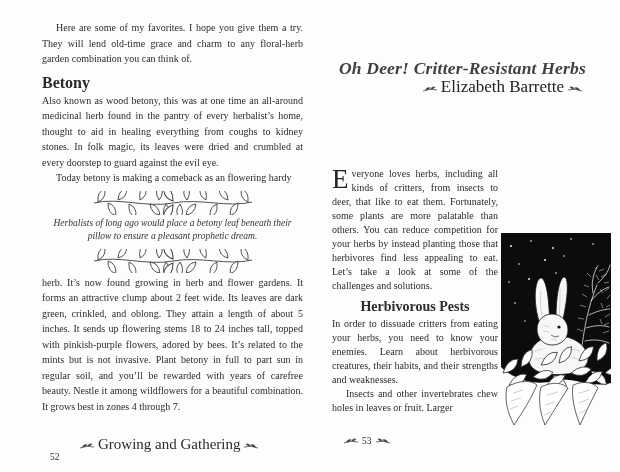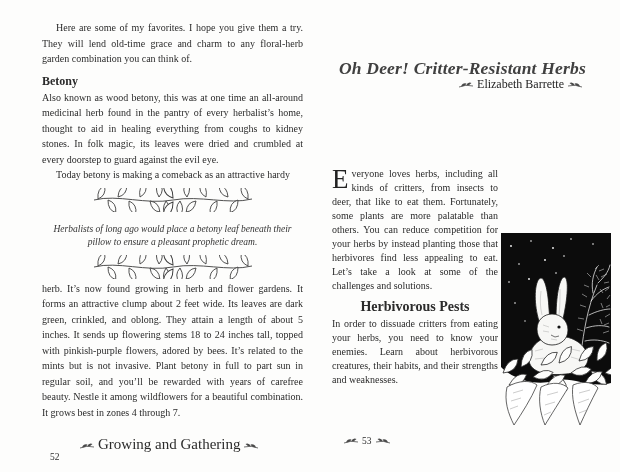--- a/index.html
+++ b/index.html
@@ -6,25 +6,25 @@
   body{
     width:620px;height:472px;position:relative;overflow:hidden;
     background:#fdfdfc;color:#2b2b2b;
     font-family:"Liberation Serif","DejaVu Serif",serif;
   }
   
   .left-page{position:absolute;left:42px;top:20px;width:261px;}
   .body-text{font-size:10px;line-height:15.5px;text-align:justify;margin:0;}
   .indent{text-indent:14px;}
   .para1{margin-bottom:7px;}
-  .subhead{font-size:12px;font-weight:bold;margin:6px 0 1px 0;}
+  .subhead{font-size:16px;font-weight:bold;margin:6px 0 1px 0;}
   .divider{display:block;margin:5px auto 2px auto;width:170px;height:24px;}
   .quote{
     font-size:9.5px;font-style:italic;line-height:13.5px;text-align:center;
-    margin:11px auto 2px auto;max-width:242px;color:#333;
+    margin:2px auto 2px auto;max-width:242px;color:#333;
   }
   .cont{margin-top:0;}
   
   .folio-left{position:absolute;left:50px;top:452px;font-size:9.5px;}
   .running-footer{
     position:absolute;left:76px;top:436px;width:166px;text-align:center;
     font-size:15px;white-space:nowrap;
   }
   .folio-right{
     position:absolute;left:340px;top:436px;width:170px;text-align:left;
@@ -33,21 +33,21 @@
   .sprig{display:inline-block;vertical-align:-1px;margin:0 3px;}
   .sprig.flip{transform:scaleX(-1);}
   
   .chapter-title{
     position:absolute;top:46px;right:34px;width:300px;text-align:right;
     font-size:17.5px;font-style:italic;font-weight:bold;color:#404040;
     letter-spacing:0.2px;
   }
   .byline{
     position:absolute;top:77px;right:34px;width:300px;text-align:right;
-    font-size:12px;color:#222;white-space:nowrap;
+    font-size:17px;color:#222;white-space:nowrap;
   }
   .right-col{
     position:absolute;left:332px;top:167px;width:166px;
     font-size:10px;line-height:14px;text-align:justify;
   }
   .dropcap{
     float:left;font-size:27px;line-height:23px;padding:1px 3px 0 0;
     font-weight:normal;color:#222;
   }
   .section-head{
@@ -83,21 +83,21 @@
   </defs>
 </svg>
 
 <div class="left-page">
   <p class="body-text indent para1">Here are some of my favorites. I hope you give them a try. They will lend old-time grace and charm to any floral-herb garden combination you can think of.</p>
 
   <h3 class="subhead">Betony</h3>
 
   <p class="body-text">Also known as wood betony, this was at one time an all-around medicinal herb found in the pantry of every herbalist’s home, thought to aid in healing everything from coughs to kidney stones. In folk magic, its leaves were dried and crumbled at every doorstep to guard against the evil eye.</p>
 
-  <p class="body-text indent">Today betony is making a comeback as an attractive hardy</p>
+  <p class="body-text indent">Today betony is making a comeback as an flowering hardy</p>
 
   <svg class="divider" viewBox="0 0 170 24">
     <path d="M6 12 C30 6 58 17 85 12 C112 7 140 17 164 11" stroke="#3c3c3c" fill="none" stroke-width="0.9"></path>
     <g fill="#fdfdfc" stroke="#3c3c3c" stroke-width="0.8">
       <use href="#vine-half"></use>
       <use href="#vine-half" transform="translate(170,0) scale(-1,1)"></use>
       <use href="#dlf" transform="translate(85,14) rotate(150) scale(1.2)"></use>
       <use href="#dlf" transform="translate(85,10) rotate(-150) scale(1.2,-1.2)"></use>
     </g>
   </svg>
@@ -137,20 +137,21 @@
     </svg>
 </div>
 
 <div class="right-col">
   <p class="rp"><span class="dropcap">E</span><span>veryone loves herbs, including all kinds of critters, from insects to deer, that like to eat them. Fortunately, some plants are more palatable than others. You can reduce competition for your herbs by instead planting those that herbivores find less appealing to eat. Let’s take a look at some of the challenges and solutions.</span></p>
 
   <h3 class="section-head">Herbivorous Pests</h3>
 
   <p class="rp">In order to dissuade critters from eating your herbs, you need to know your enemies. Learn about herbivorous creatures, their habits, and their strengths and weaknesses.</p>
 
+  <p class="rp indent">Insects and other invertebrates chew holes in leaves or fruit. Larger</p>
 </div>
 
 <svg class="illustration" viewBox="0 0 110 192">
 
   <rect x="0" y="0" width="110" height="120" fill="#0c0c0c"></rect>
   <path d="M0 118 L110 118 L110 150 C88 156 70 142 52 148 C34 153 12 146 0 134 Z" fill="#0c0c0c"></path>
 
   <g fill="#ffffff">
     <circle cx="10" cy="13" r="0.9"></circle>
       <circle cx="30" cy="8" r="0.8"></circle>

